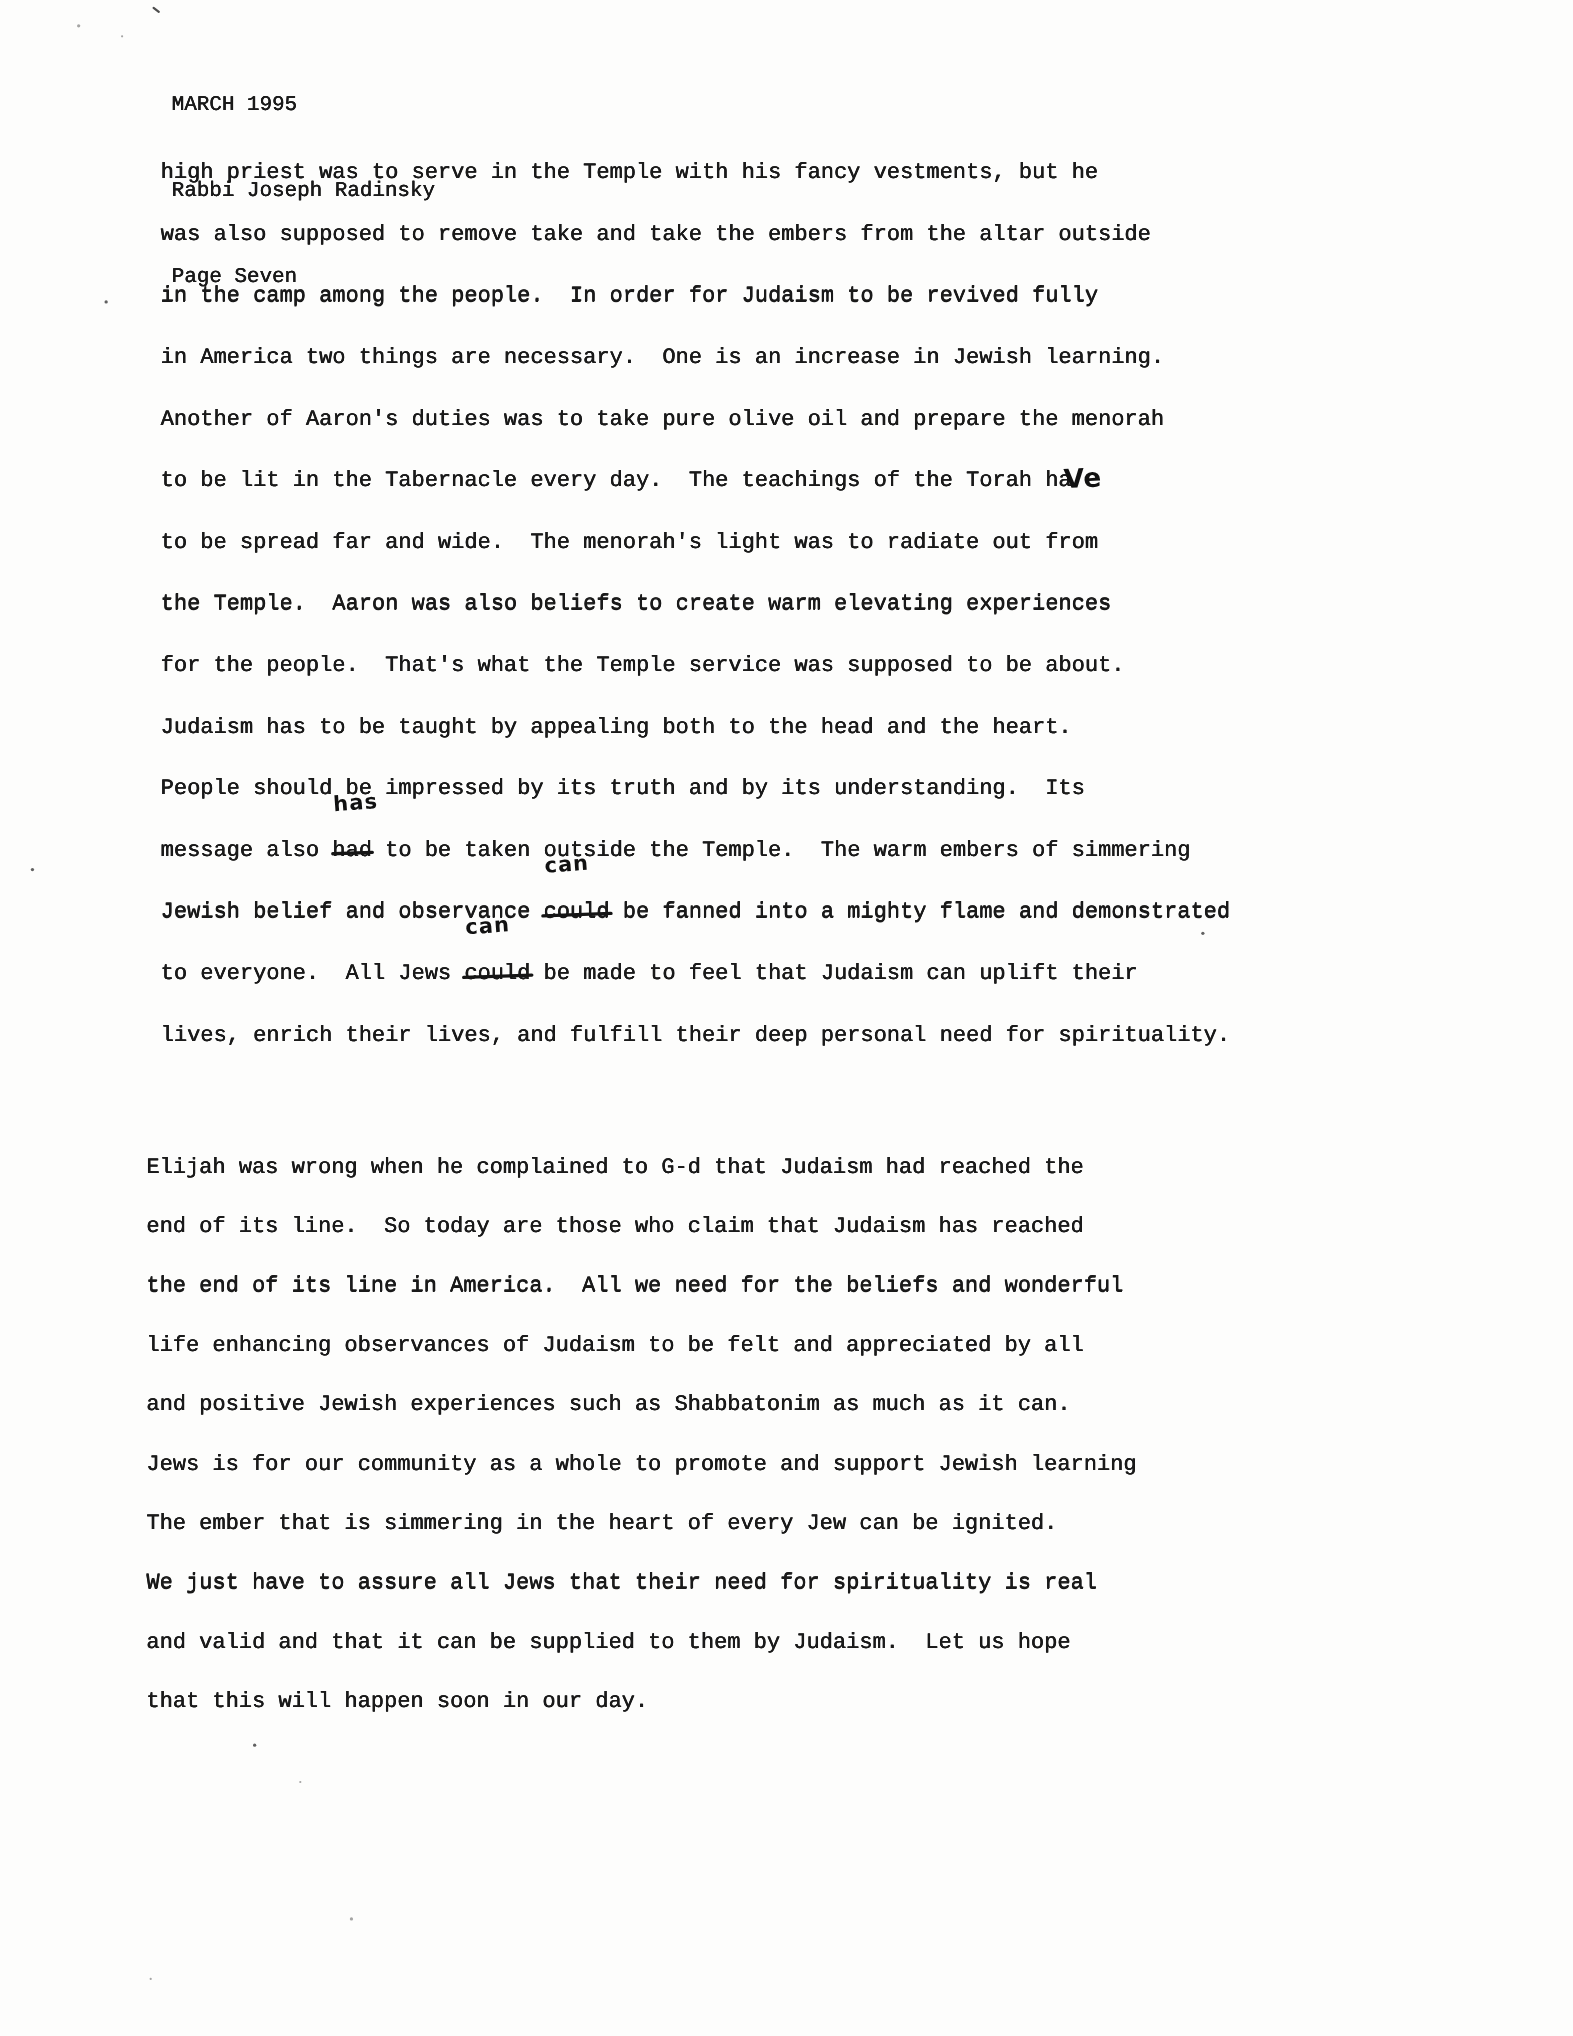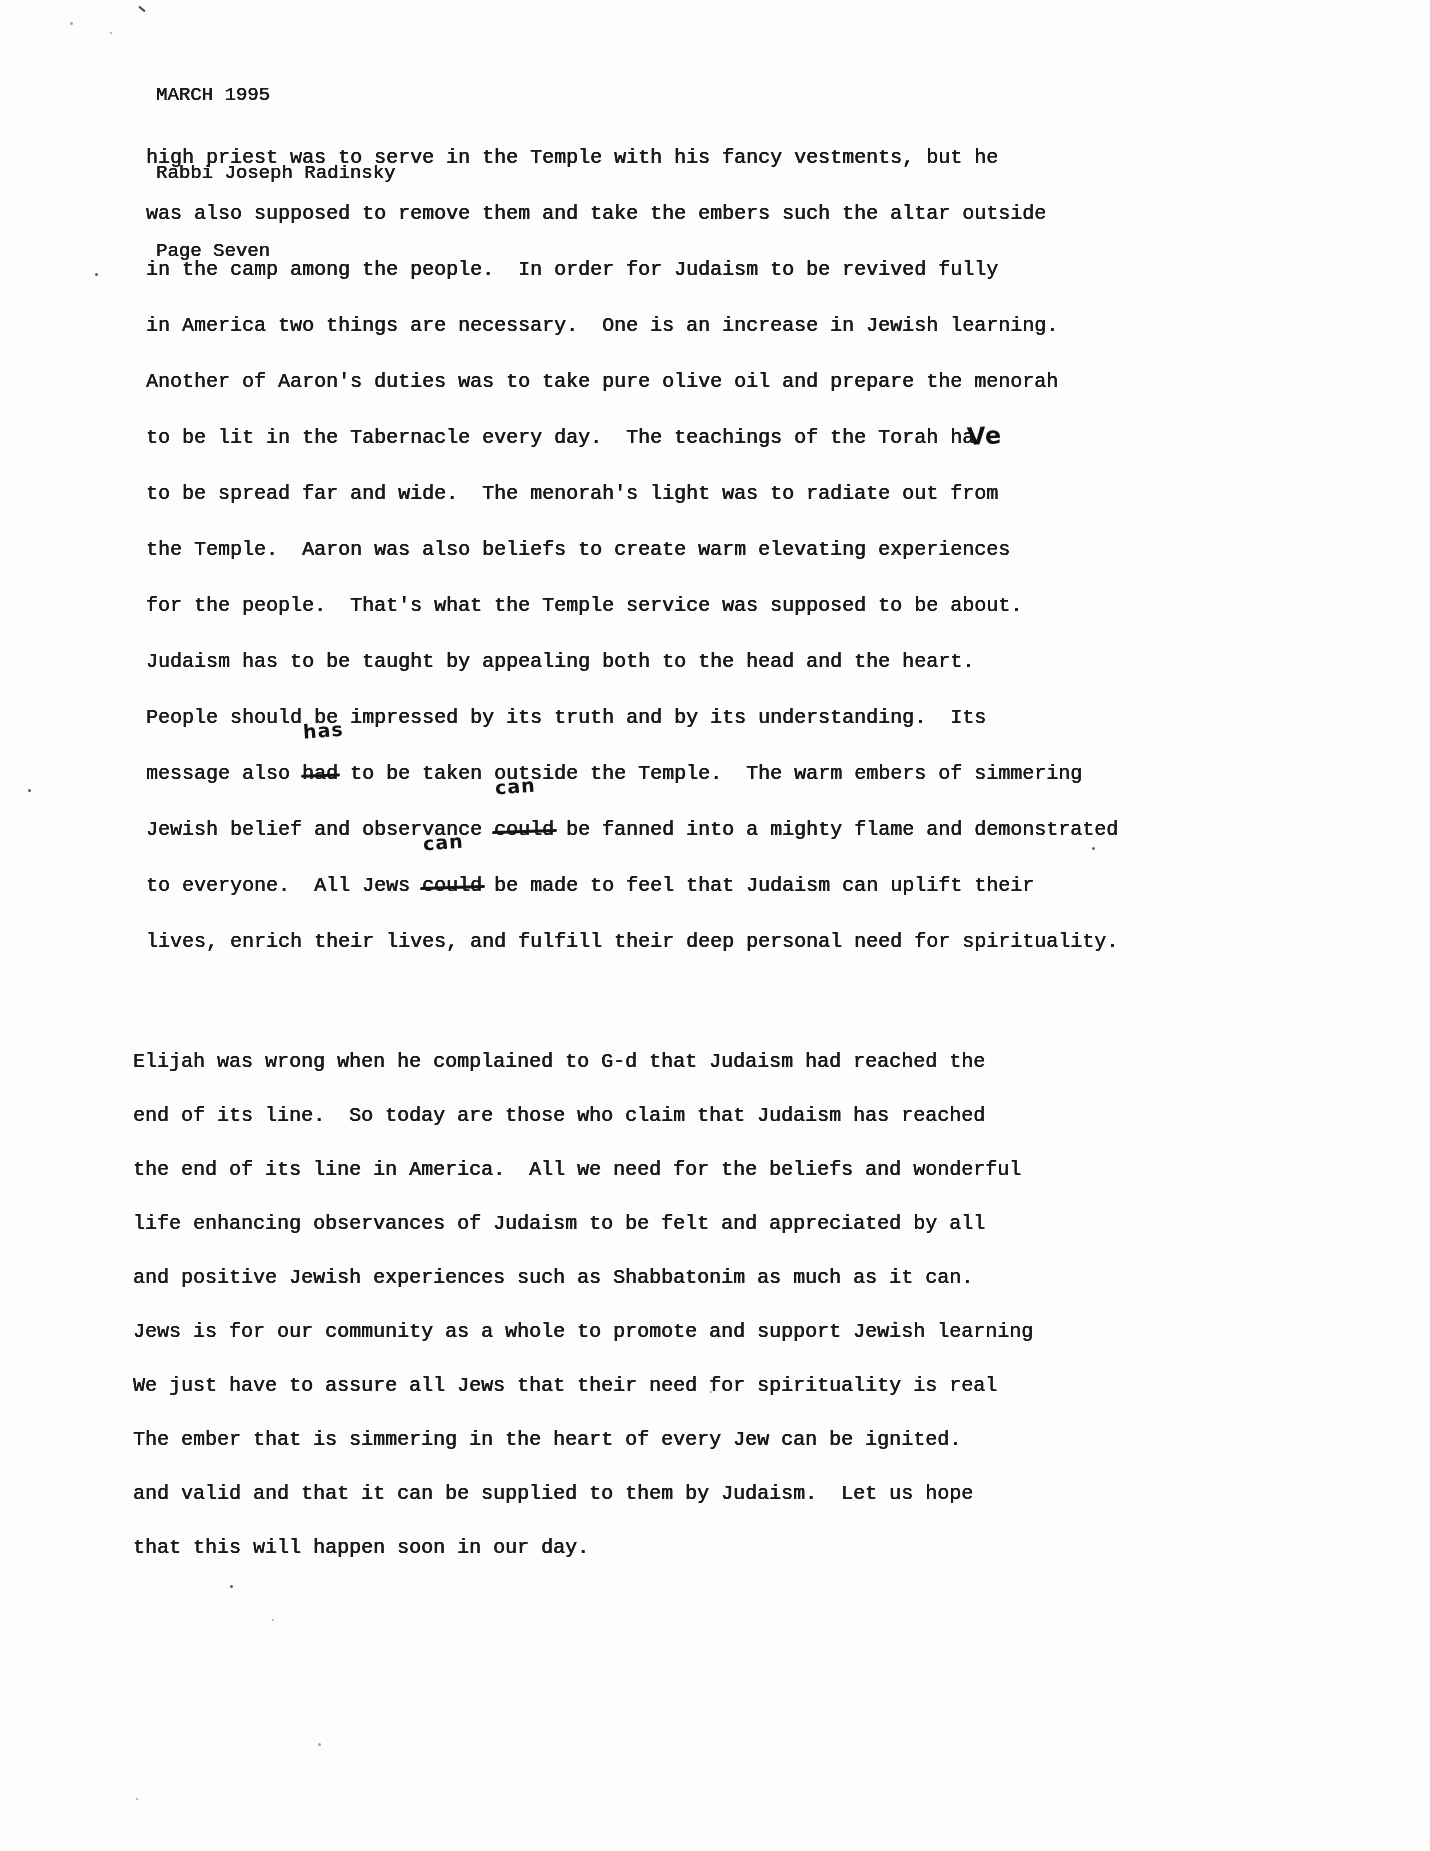--- a/index.html
+++ b/index.html
@@ -62,21 +62,21 @@
 
   <header>
     <div>MARCH 1995</div>
     <div>Rabbi Joseph Radinsky</div>
     <div>Page Seven</div>
   </header>
 
   <main>
     <div class="para para-1">
         <div class="line"><span class="typed">high priest was to serve in the Temple with his fancy vestments, but he</span></div>
-        <div class="line"><span class="typed">was also supposed to remove them and take the embers such the altar outside</span></div>
+        <div class="line"><span class="typed">was also supposed to remove take and take the embers from the altar outside</span></div>
         <div class="line"><span class="typed">in the camp among the people.  In order for Judaism to be revived fully</span></div>
         <div class="line"><span class="typed">in America two things are necessary.  One is an increase in Jewish learning.</span></div>
         <div class="line"><span class="typed">Another of Aaron's duties was to take pure olive oil and prepare the menorah</span></div>
         <div class="line"><span class="typed">to be lit in the Tabernacle every day.  The teachings of the Torah ha</span><span class="hand inline">Ve</span></div>
         <div class="line"><span class="typed">to be spread far and wide.  The menorah's light was to radiate out from</span></div>
         <div class="line"><span class="typed">the Temple.  Aaron was also beliefs to create warm elevating experiences</span></div>
         <div class="line"><span class="typed">for the people.  That's what the Temple service was supposed to be about.</span></div>
         <div class="line"><span class="typed">Judaism has to be taught by appealing both to the head and the heart.</span></div>
         <div class="line"><span class="typed">People should be impressed by its truth and by its understanding.  Its</span></div>
         <div class="line"><span class="typed">message also </span><span class="corr"><span class="hand above">has</span><span class="strike typed">had</span></span><span class="typed"> to be taken outside the Temple.  The warm embers of simmering</span></div>
@@ -84,22 +84,22 @@
         <div class="line"><span class="typed">to everyone.  All Jews </span><span class="corr"><span class="hand above">can</span><span class="strike typed">could</span></span><span class="typed"> be made to feel that Judaism can uplift their</span></div>
         <div class="line"><span class="typed">lives, enrich their lives, and fulfill their deep personal need for spirituality.</span></div>
       </div>
     <div class="para para-2">
         <div class="line"><span class="typed">Elijah was wrong when he complained to G-d that Judaism had reached the</span></div>
         <div class="line"><span class="typed">end of its line.  So today are those who claim that Judaism has reached</span></div>
         <div class="line"><span class="typed">the end of its line in America.  All we need for the beliefs and wonderful</span></div>
         <div class="line"><span class="typed">life enhancing observances of Judaism to be felt and appreciated by all</span></div>
         <div class="line"><span class="typed">and positive Jewish experiences such as Shabbatonim as much as it can.</span></div>
         <div class="line"><span class="typed">Jews is for our community as a whole to promote and support Jewish learning</span></div>
+        <div class="line"><span class="typed">The ember that is simmering in the heart of every Jew can be ignited.</span></div>
         <div class="line"><span class="typed">We just have to assure all Jews that their need for spirituality is real</span></div>
-        <div class="line"><span class="typed">The ember that is simmering in the heart of every Jew can be ignited.</span></div>
         <div class="line"><span class="typed">and valid and that it can be supplied to them by Judaism.  Let us hope</span></div>
         <div class="line"><span class="typed">that this will happen soon in our day.</span></div>
       </div>
   </main>
 
   <div class="speck l" style="left:138px;top:8px;transform:rotate(38deg);"></div>
   <div class="speck f" style="left:70px;top:22px;"></div>
   <div class="speck f" style="left:110px;top:32px;width:2px;height:2px;"></div>
   <div class="speck" style="left:95px;top:273px;"></div>
   <div class="speck" style="left:28px;top:789px;"></div>

